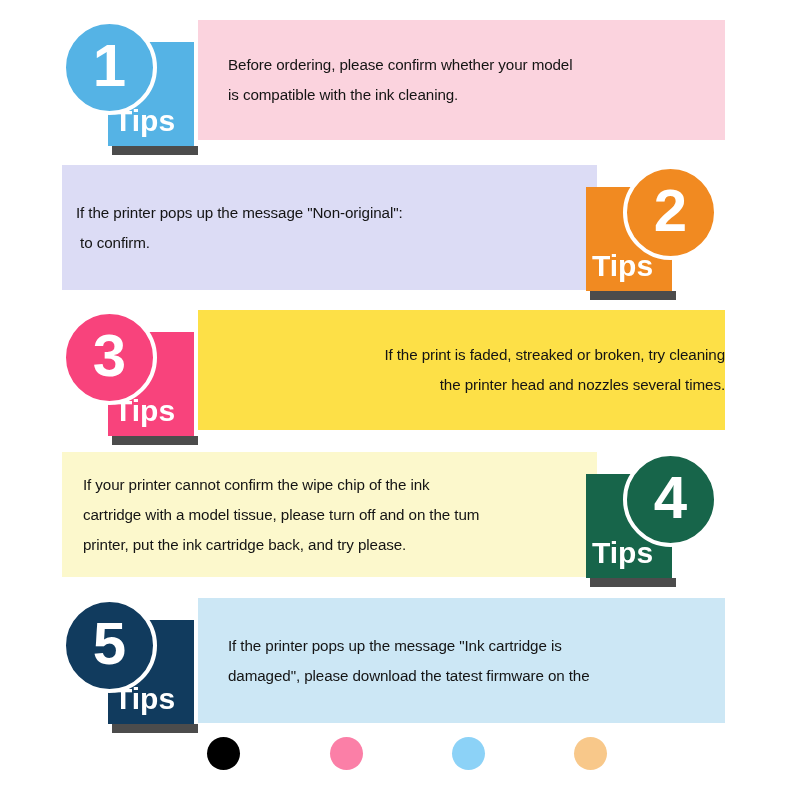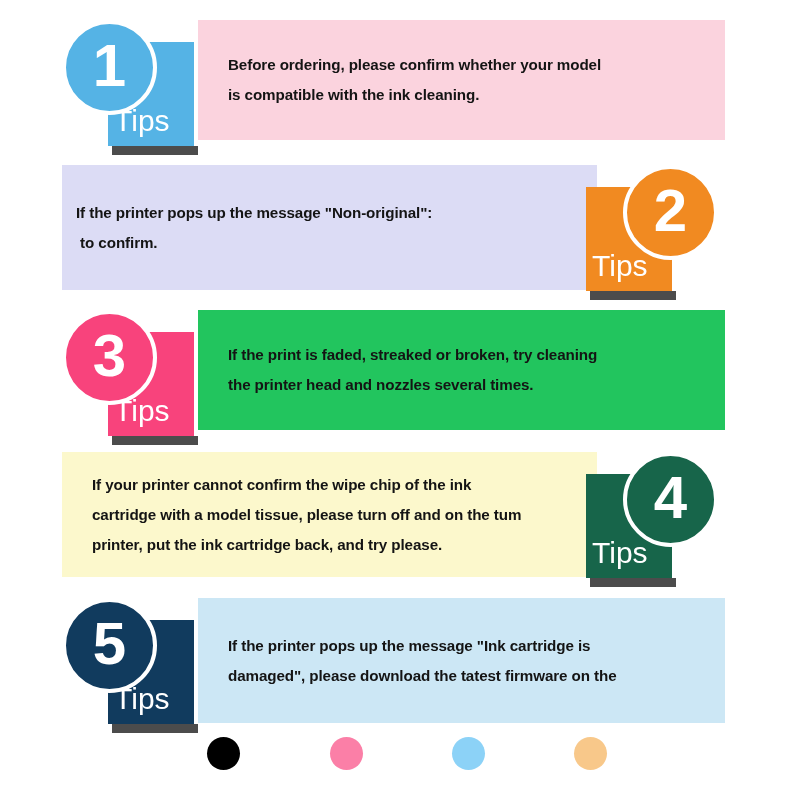--- a/index.html
+++ b/index.html
@@ -32,21 +32,21 @@
   .tip-text-box {
     position: absolute;
     box-sizing: border-box;
     display: flex;
     flex-direction: column;
     justify-content: center;
     padding: 6px 0 6px 0;
   }
   .tip-line {
     font-family: "Liberation Sans", sans-serif;
-    font-weight: bold;
+    font-weight: normal;
     font-size: 15.2px;
     line-height: 30px;
     color: #141414;
     white-space: pre;
     letter-spacing: -0.1px;
   }
 
   
   .badge {
     position: absolute;
@@ -82,21 +82,21 @@
     font-family: "Liberation Sans", sans-serif;
     font-weight: bold;
     font-size: 60px;
     line-height: 60px;
     color: #ffffff;
     margin-top: -4px;
   }
   .badge .tips-word {
     position: absolute;
     font-family: "Liberation Sans", sans-serif;
-    font-weight: normal;
+    font-weight: bold;
     font-size: 30px;
     line-height: 30px;
     color: #ffffff;
     top: 86px;
   }
 
   
   .badge.left .sq      { left: 46px; }
   .badge.left .shadow  { left: 50px; }
   .badge.left .circ    { left: 0px; }
@@ -153,36 +153,36 @@
       <div class="shadow"></div>
       <div class="sq" style="background:#F18A21;"></div>
       <div class="tips-word">Tips</div>
       <div class="circ" style="background:#F18A21;">
         <span class="num">2</span>
       </div>
     </div>
   </div>
 
   <div class="tip-row" style="top:310px;height:140px;">
-    <div class="tip-text-box" style="left:198px;top:0px;width:527px;height:120px;background:#22c55e;padding-left:30px;">
+    <div class="tip-text-box" style="left:198px;top:0px;width:527px;height:120px;background:#fde047;padding-left:30px;text-align:right;">
       <div class="tip-line">If the print is faded, streaked or broken, try cleaning</div>
       <div class="tip-line">the printer head and nozzles several times.</div>
     </div>
     <div class="badge left" style="left:62px;top:0px;">
       <div class="shadow"></div>
       <div class="sq" style="background:#F8437C;"></div>
       <div class="tips-word">Tips</div>
       <div class="circ" style="background:#F8437C;">
         <span class="num">3</span>
       </div>
     </div>
   </div>
 
   <div class="tip-row" style="top:452px;height:140px;">
-    <div class="tip-text-box" style="left:62px;top:0px;width:535px;height:125px;background:#FCF8CC;padding-left:30px;">
+    <div class="tip-text-box" style="left:62px;top:0px;width:535px;height:125px;background:#FCF8CC;padding-left:21px;">
       <div class="tip-line">If your printer cannot confirm the wipe chip of the ink</div>
       <div class="tip-line">cartridge with a model tissue, please turn off and on the tum</div>
       <div class="tip-line">printer, put the ink cartridge back, and try please.</div>
     </div>
     <div class="badge right" style="left:578px;top:0px;">
       <div class="shadow"></div>
       <div class="sq" style="background:#17654A;"></div>
       <div class="tips-word">Tips</div>
       <div class="circ" style="background:#17654A;">
         <span class="num">4</span>

